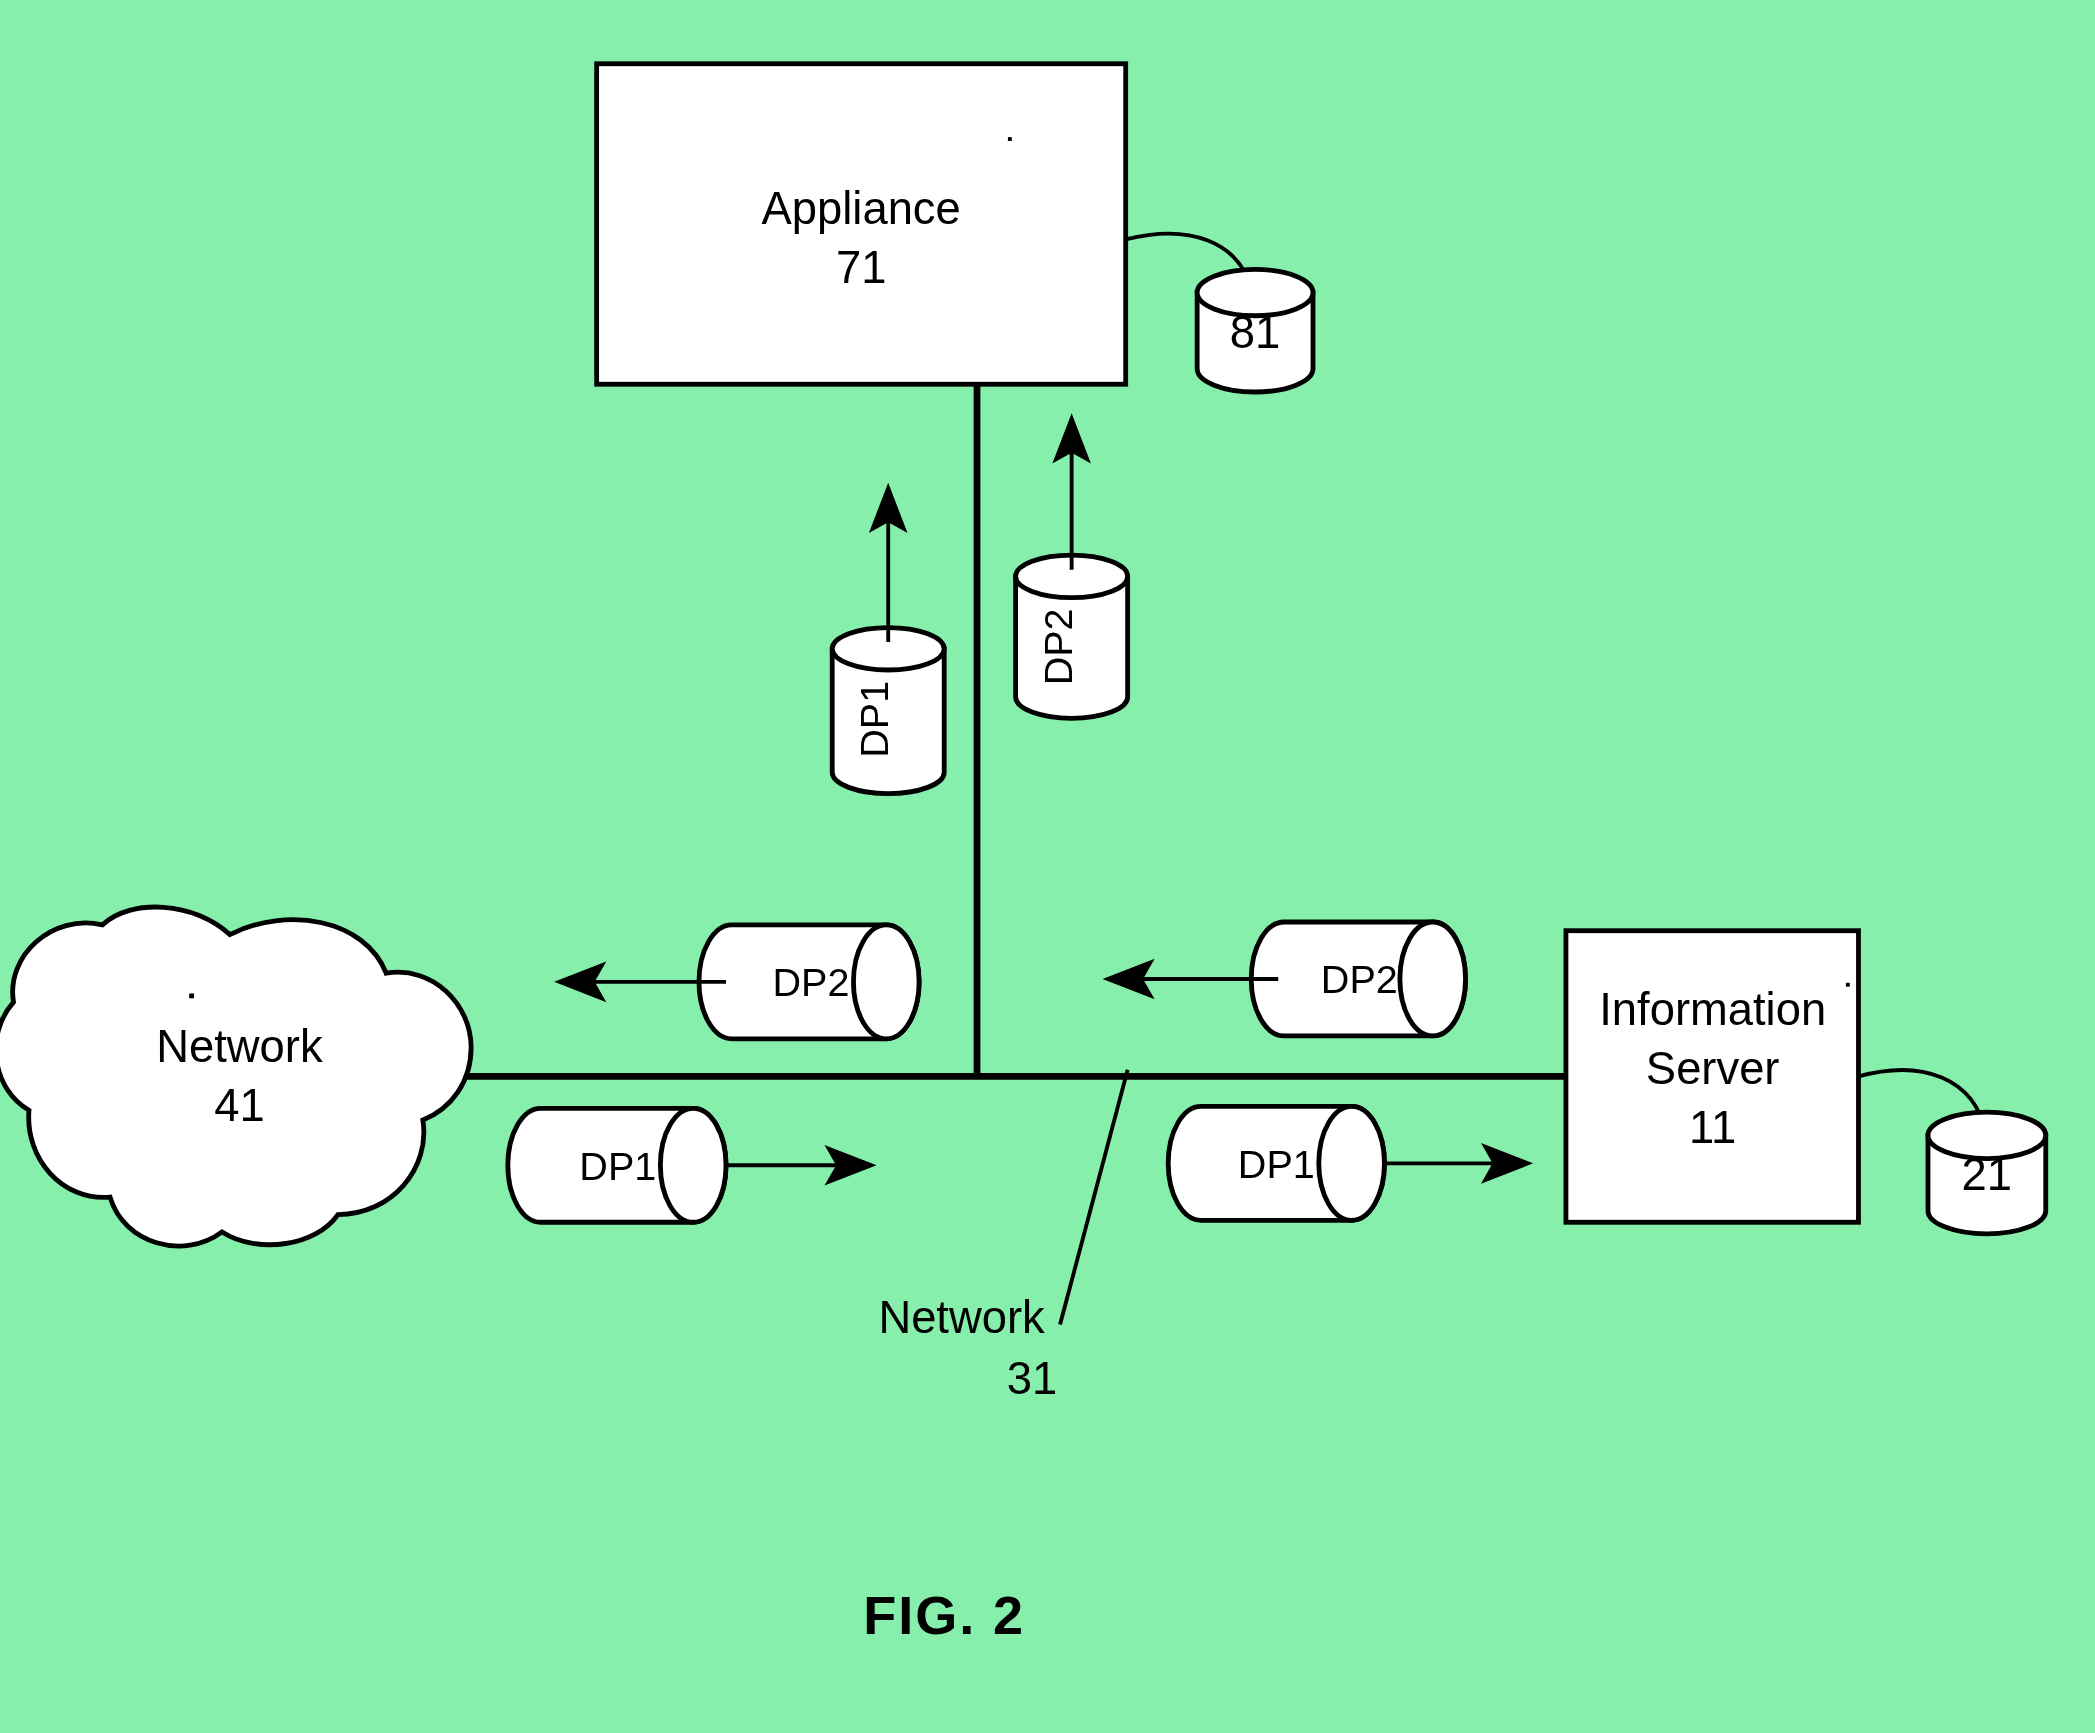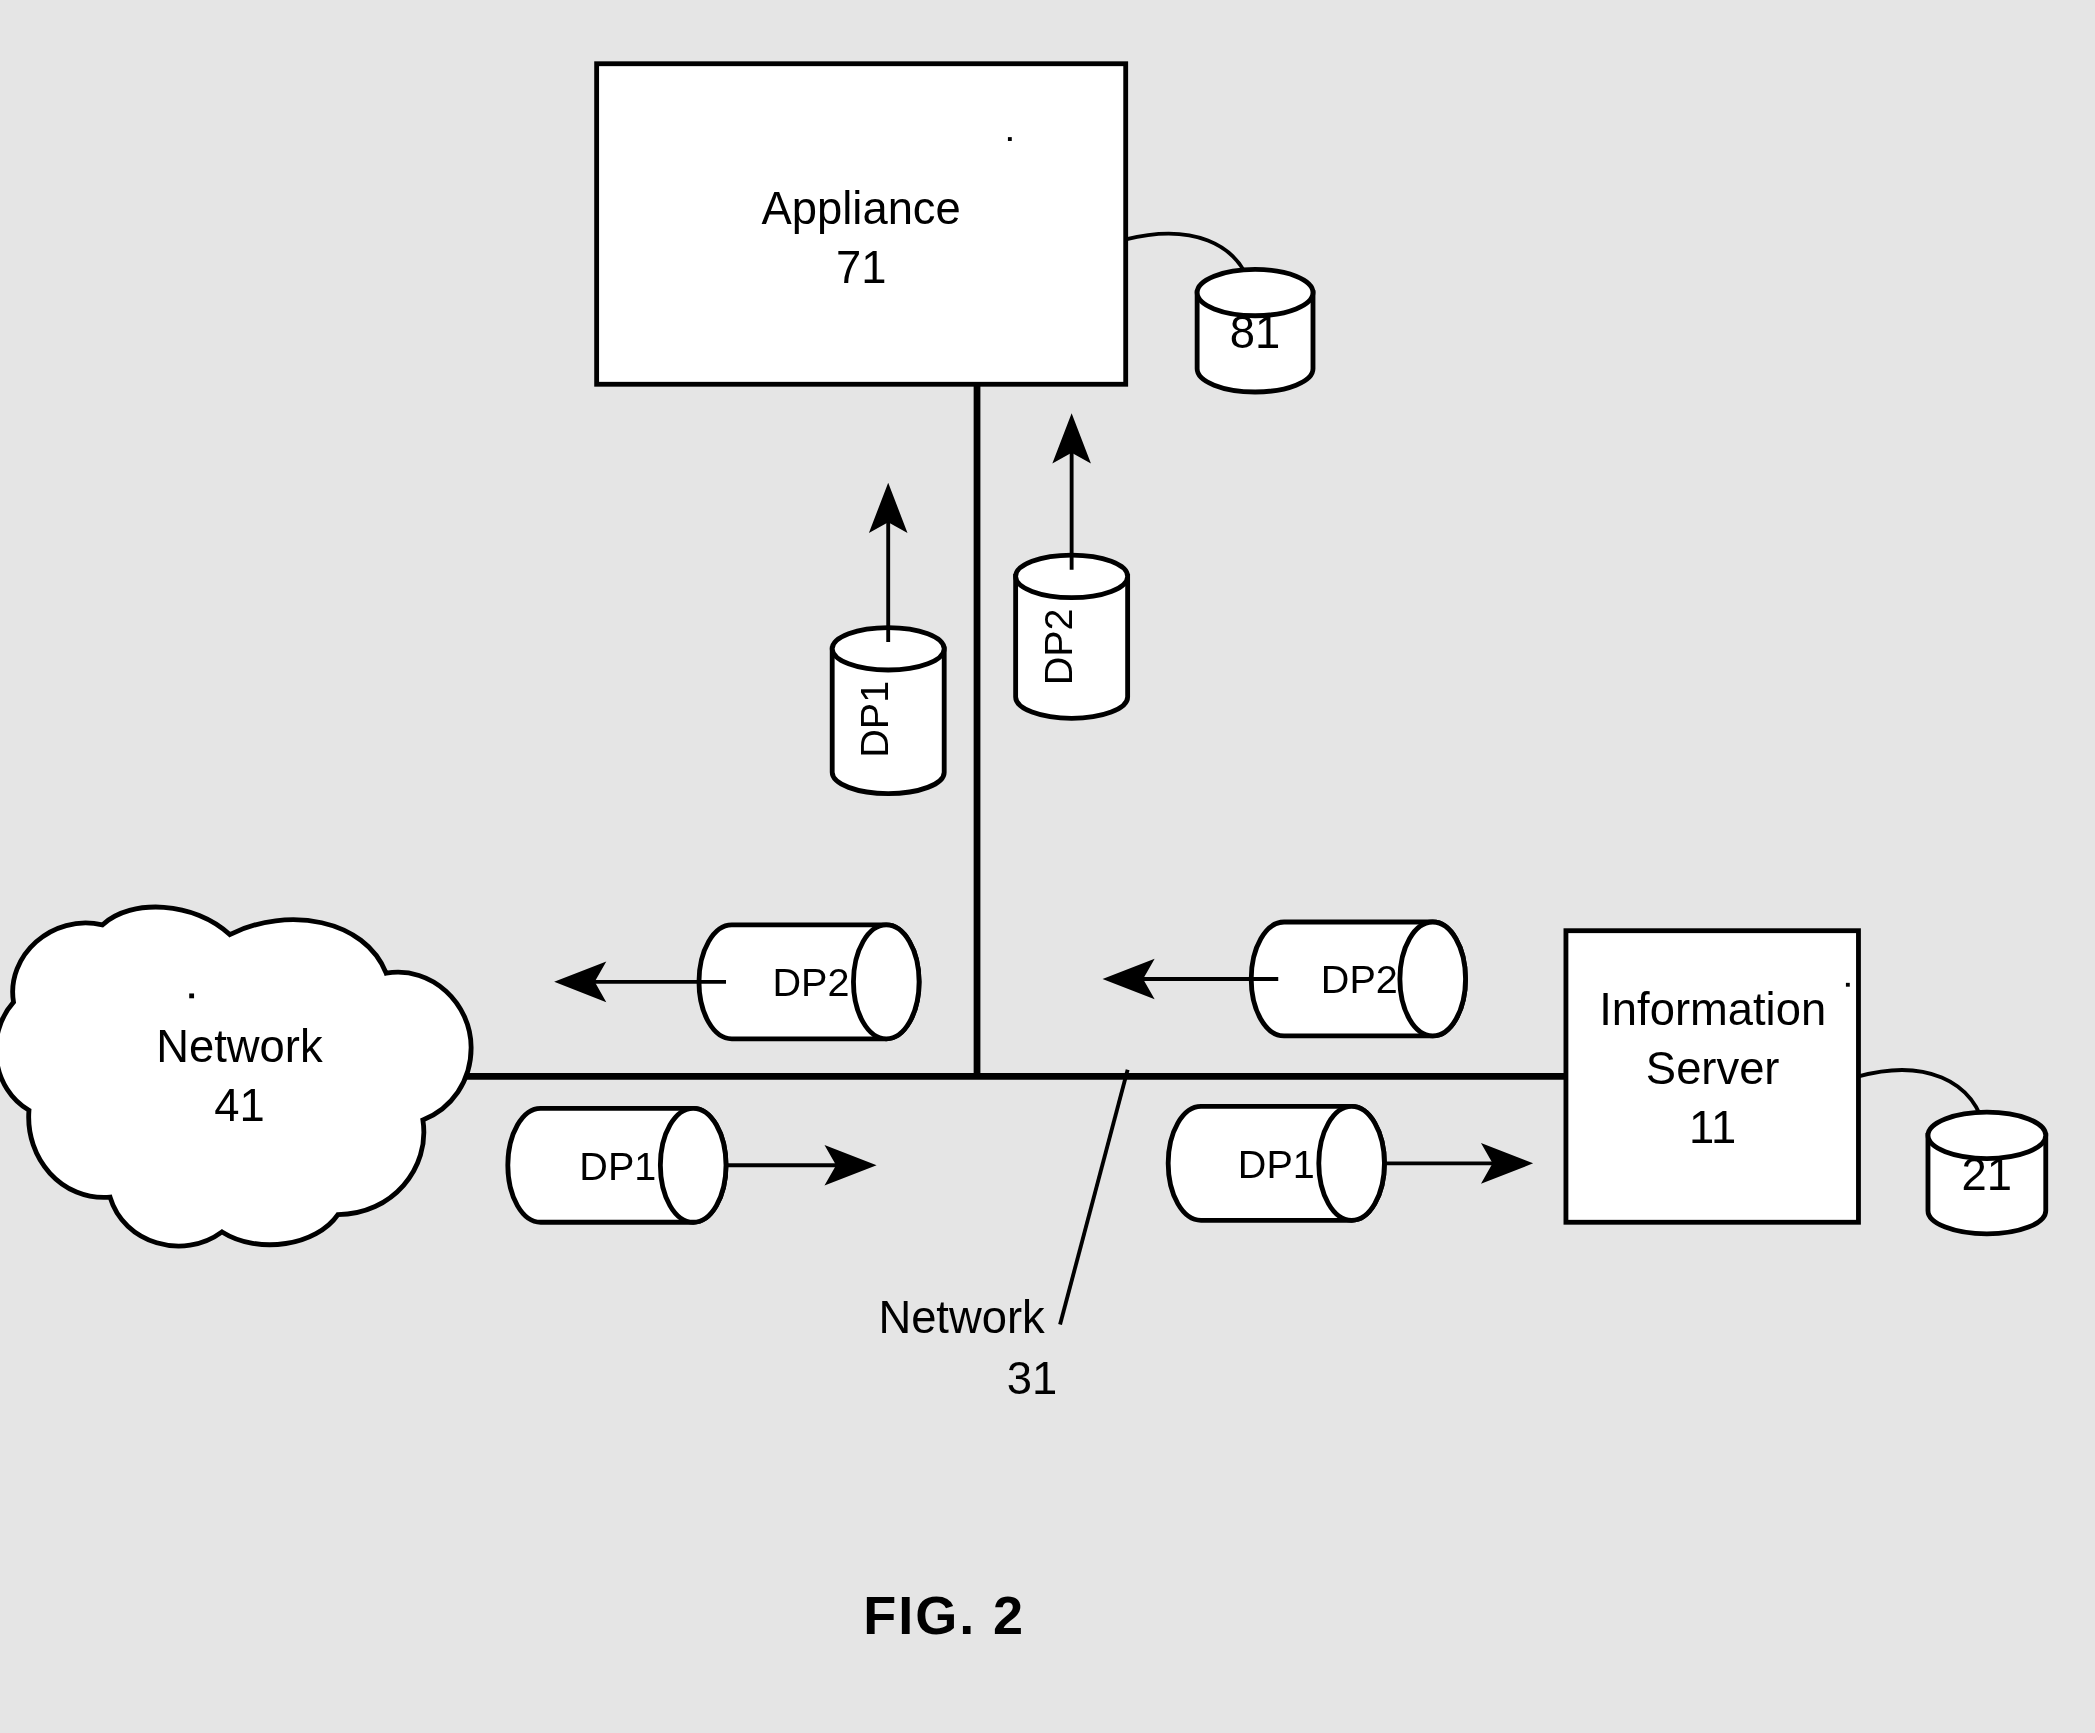--- a/index.html
+++ b/index.html
@@ -11,21 +11,21 @@
     width: 2095px;
     height: 1733px;
     font-family: "Liberation Sans", sans-serif;
     color: #000000;
     overflow: hidden;
   }
   #figure-root {
     position: relative;
     width: 2095px;
     height: 1733px;
-    background: #e5e5e5;
+    background: #86efac;
   }
   svg#diagram {
     display: block;
     width: 2095px;
     height: 1733px;
   }
   .node-box {
     fill: #ffffff;
     stroke: #000000;
     stroke-width: 5;

